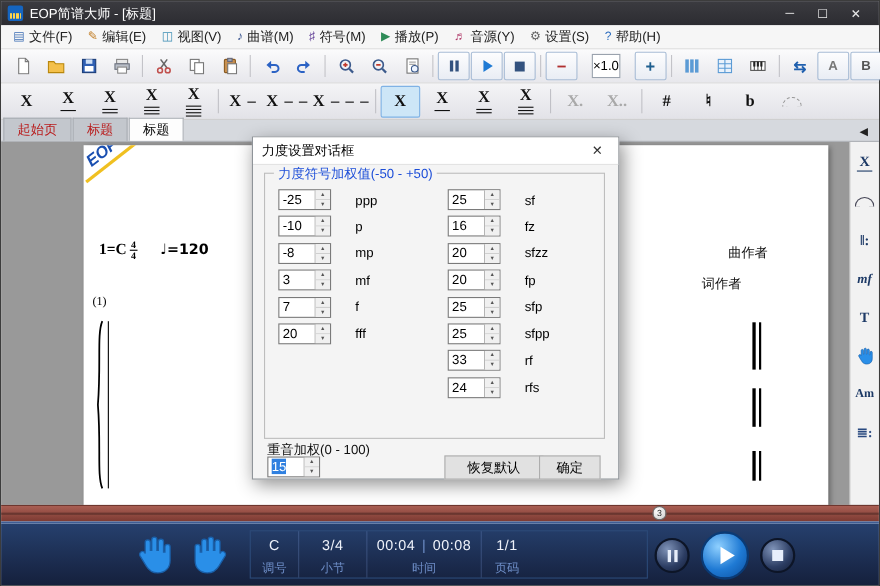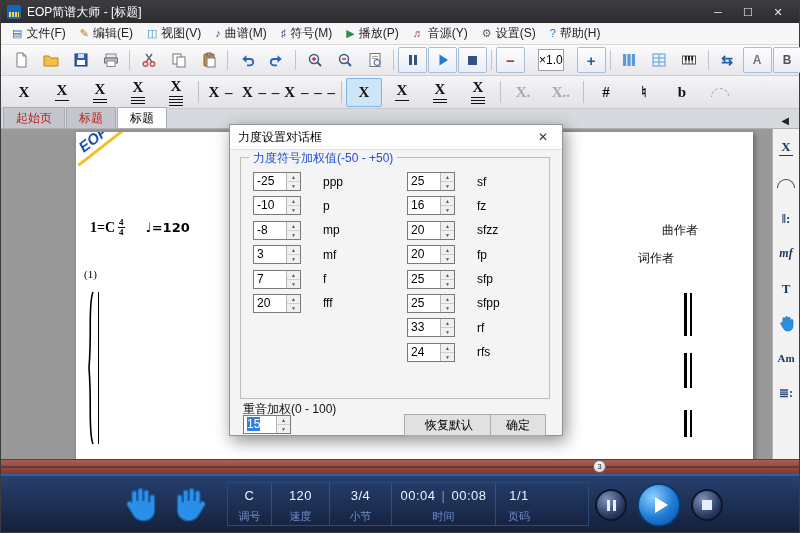--- a/index.html
+++ b/index.html
@@ -529,24 +529,20 @@
           </svg></span>
       <span class="hand mirror" id="hand-right"><svg viewBox="0 0 24 26" width="100%" height="100%">
             <path d="M7.2 12.5 L7.2 5.6 c0-.9.7-1.6 1.6-1.6 .9 0 1.6.7 1.6 1.6 l0 4.9 .9 0 0-6.6 c0-.9.7-1.6 1.6-1.6 .9 0 1.6.7 1.6 1.6 l0 6.6 .9 0 0-5.4 c0-.9.7-1.6 1.6-1.6 .9 0 1.6.7 1.6 1.6 l0 6.4 .9 0 0-3.2 c0-.9.7-1.6 1.6-1.6 .9 0 1.6.7 1.6 1.6 l0 8.6 c0 4.6-3.2 7.6-7.6 7.6 -3.4 0-5.6-1.5-7.3-4.4 L4 13.9 c-.5-.9-.2-2 .7-2.5 .8-.5 1.8-.2 2.3.6z" fill="#2a8fe8" stroke="#1a5fa8" stroke-width="0.8"></path>
           </svg></span>
     </span>
     <span class="infopanel" id="info-grid">
         <div class="ifield" style="width: 44px;">
           <div class="ival">C</div>
           <div class="ilab">调号</div>
         </div>
-        <div class="ifield" style="width: 58px;">
-          <div class="ival">120</div>
-          <div class="ilab">速度</div>
-        </div>
         <div class="ifield" style="width: 62px;">
           <div class="ival">3/4</div>
           <div class="ilab">小节</div>
         </div>
         <div class="ifield" style="width: 104px;">
           <div class="ival">
             <span>00:04</span>
             <span class="tsep2">|</span>
             <span>00:08</span>
           </div>

